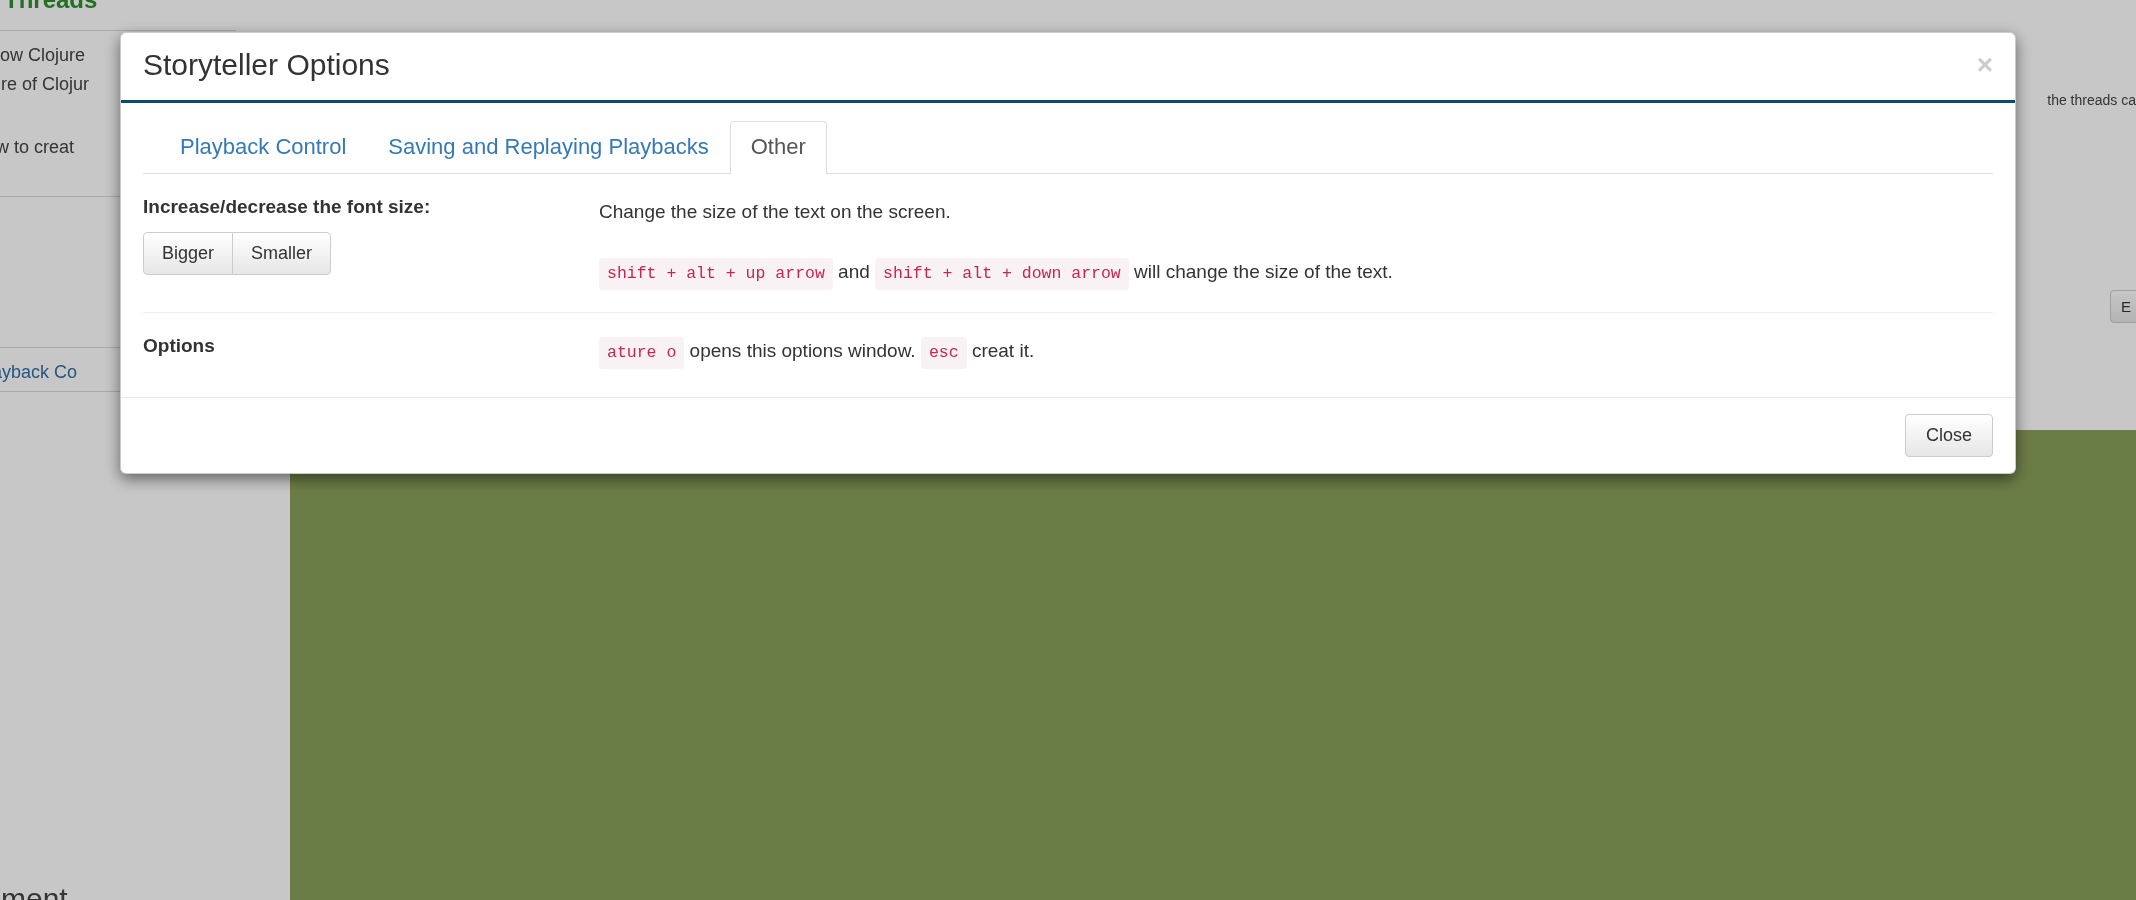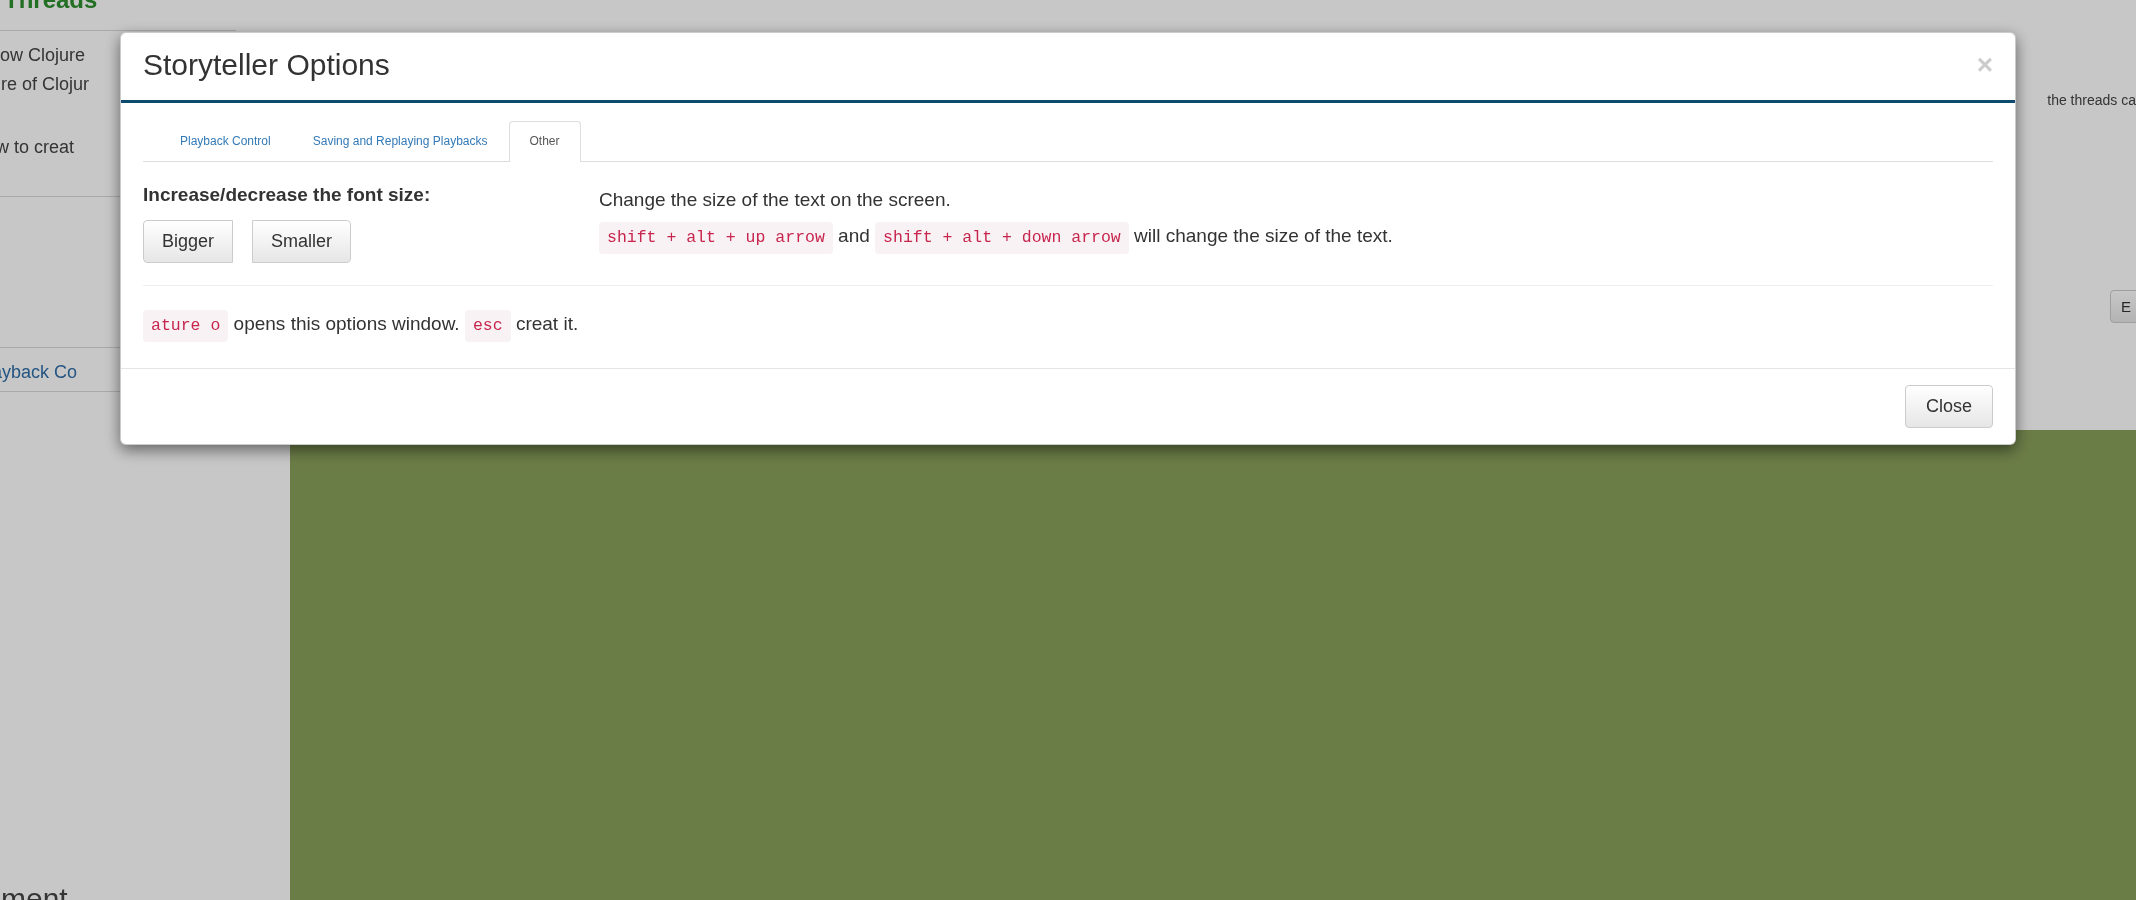--- a/index.html
+++ b/index.html
@@ -131,21 +131,21 @@
     margin-bottom: 18px;
     padding-left: 16px;
   }
   .tab {
     padding: 12px 20px 14px 20px;
     border: 1px solid transparent;
     border-bottom: none;
     border-top-left-radius: 4px;
     border-top-right-radius: 4px;
     color: #337ab7;
-    font-size: 12px;
+    font-size: 22px;
     cursor: pointer;
     margin-bottom: -1px;
     background: transparent;
   }
   .tab.active {
     color: #555;
     background: #fff;
     border-color: #ddd #ddd #fff #ddd;
   }
   .opt-row {
@@ -177,21 +177,20 @@
     font-size: 16.5px;
     color: #c7254e;
     background: #f9f2f4;
     border-radius: 4px;
     font-family: Menlo, Monaco, Consolas, "Courier New", monospace;
   }
   .btn-group {
     display: inline-flex;
     border-radius: 4px;
     overflow: hidden;
-    gap: 20px;
   }
   .btn {
     background: linear-gradient(#ffffff, #e6e6e6);
     border: 1px solid #ccc;
     padding: 10px 18px;
     font-size: 18px;
     color: #333;
     cursor: pointer;
     font-family: inherit;
   }
@@ -264,27 +263,30 @@
       <div class="opt-row">
         <div class="opt-left">
           <div class="label">Increase/decrease the font size:</div>
           <div class="btn-group">
             <button class="btn">Bigger</button>
             <button class="btn">Smaller</button>
           </div>
         </div>
         <div class="opt-right">
           <div>Change the size of the text on the screen.</div>
-          <div style="margin-top:4px">
+          <div style="margin-top:28px">
             <code class="kbd">shift + alt + up arrow</code><span> and </span><code class="kbd">shift + alt + down arrow</code><span> will change the size of the text.</span>
           </div>
         </div>
       </div>
 
       <div class="opt-row">
+        <div class="opt-left">
+          <div class="label">Options</div>
+        </div>
         <div class="opt-right">
           <code class="kbd">ature o</code><span> opens this options window. </span><code class="kbd">esc</code><span> creat it.</span>
         </div>
       </div>
     </div>
 
     <div class="modal-footer">
       <button class="footer-btn">Close</button>
     </div>
   </div>

